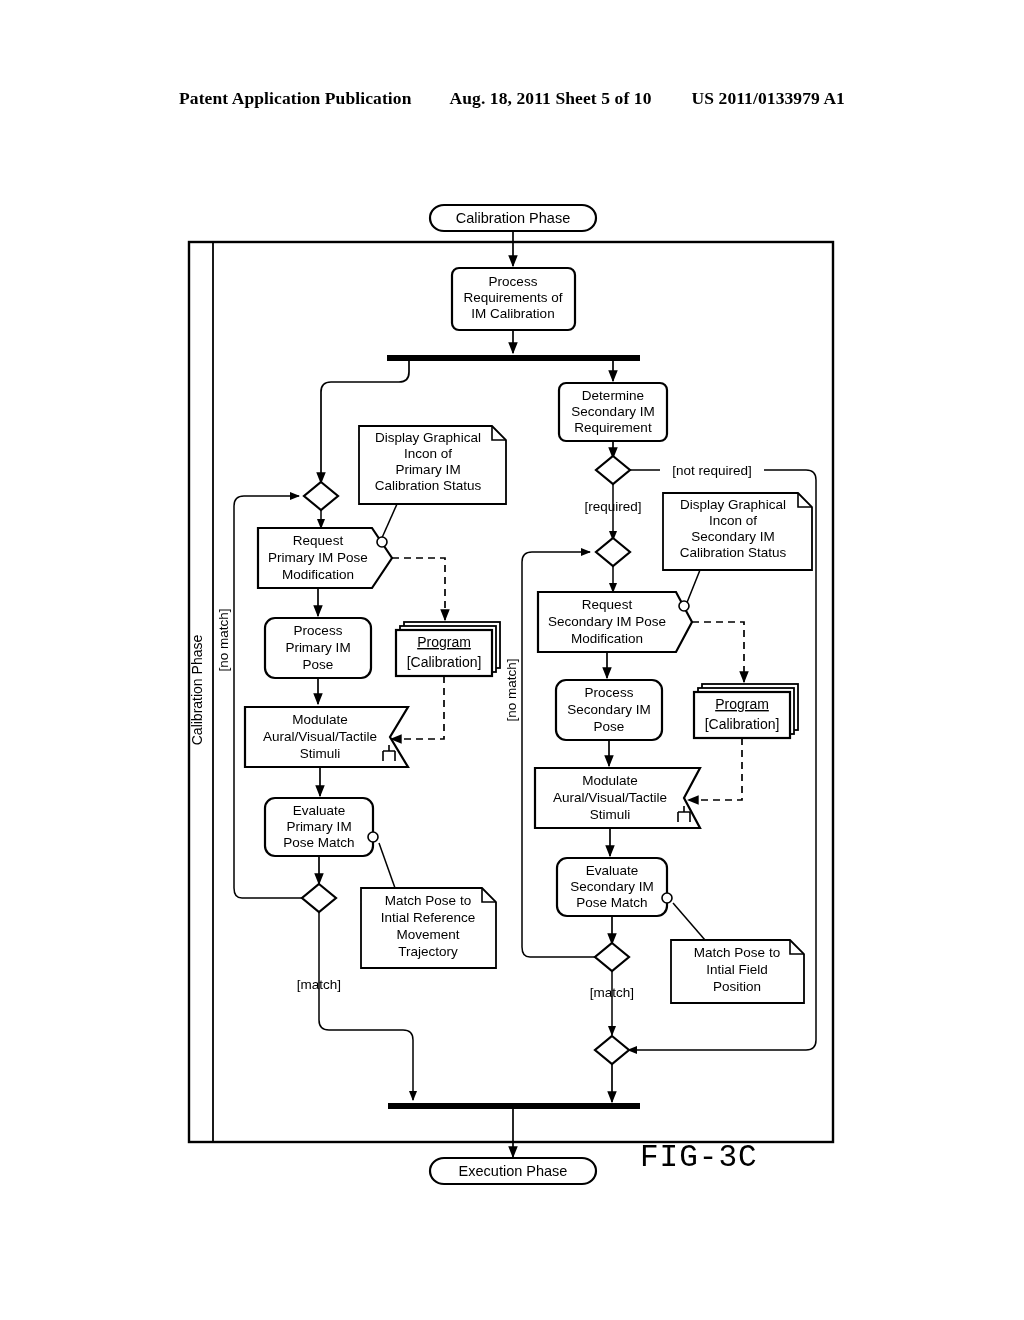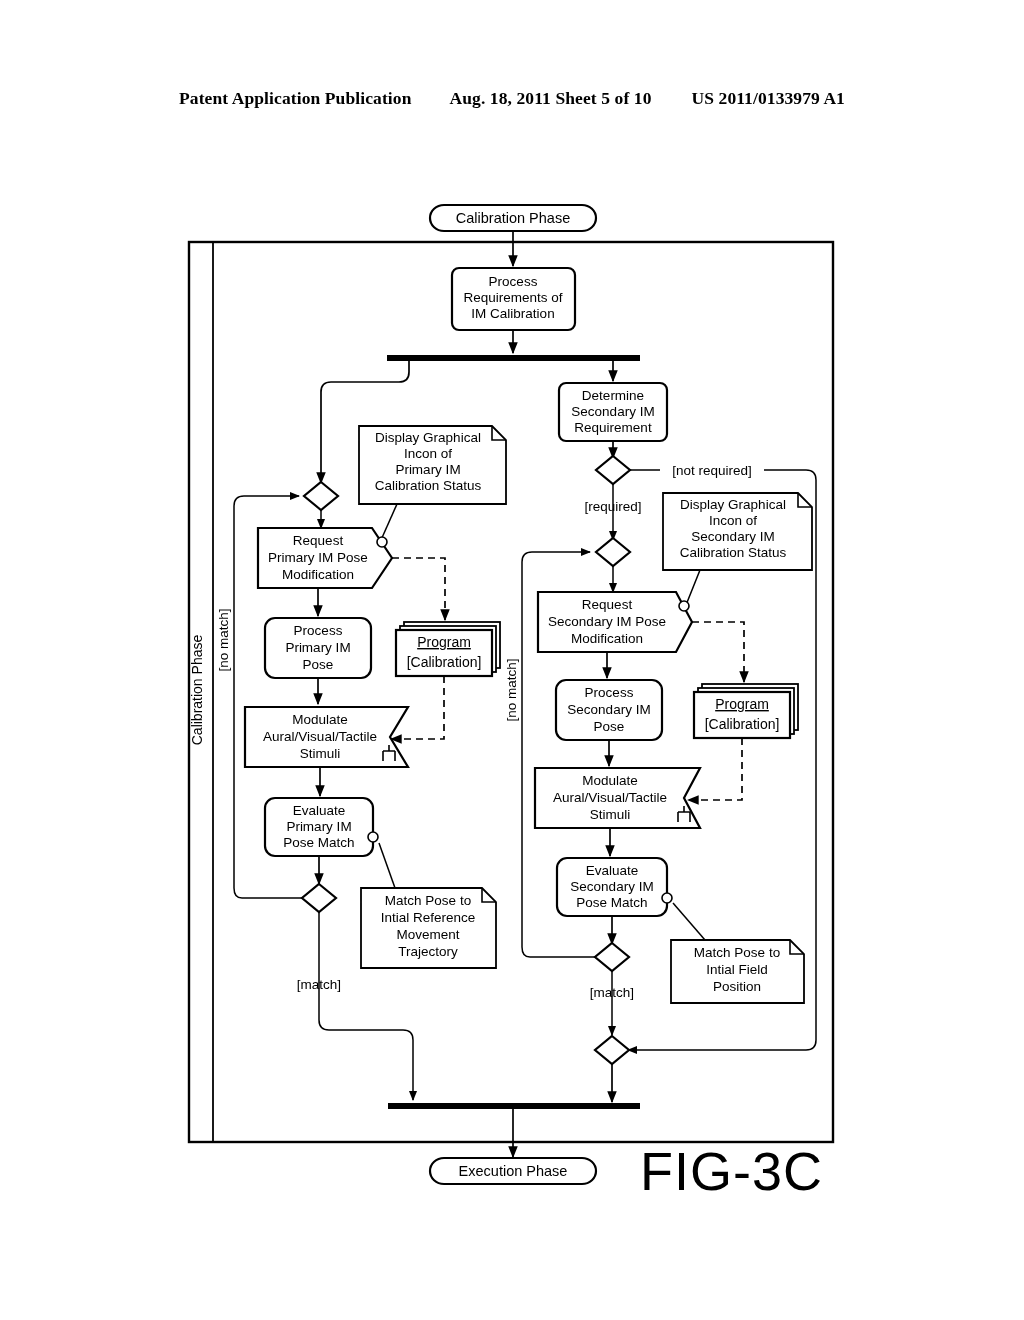--- a/index.html
+++ b/index.html
@@ -17,22 +17,22 @@
     display:flex;justify-content:center;align-items:baseline;
     white-space:nowrap;
   }
   .hdr span{display:inline-block;}
   .hdr .h1{margin-right:38px;}
   .hdr .h2{margin-right:40px;}
 
   
   .figlabel{
     position:absolute;left:640px;top:1140px;
-    font-family:Liberation Sans, sans-serif;
-    font-size:54px;letter-spacing:1px;
+    font-family:Liberation Mono, monospace;
+    font-size:31px;letter-spacing:1px;
   }
 
   
   svg#diagram{position:absolute;left:0;top:0;width:1024px;height:1320px;}
   svg text{font-family:"Liberation Sans", sans-serif;fill:#000;}
   .nt{font-size:13.5px;}           
   .gt{font-size:13.5px;}           
   .lane{font-size:14px;}
   .term{font-size:14.5px;}
   .prog{font-size:14px;}

